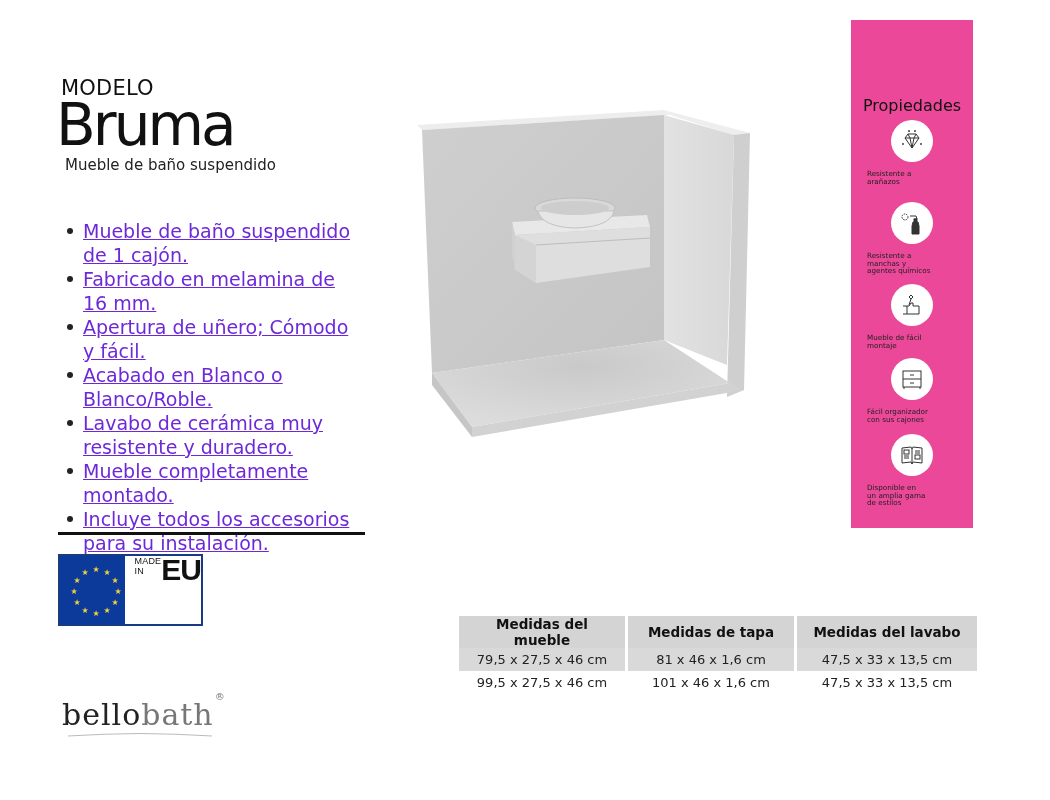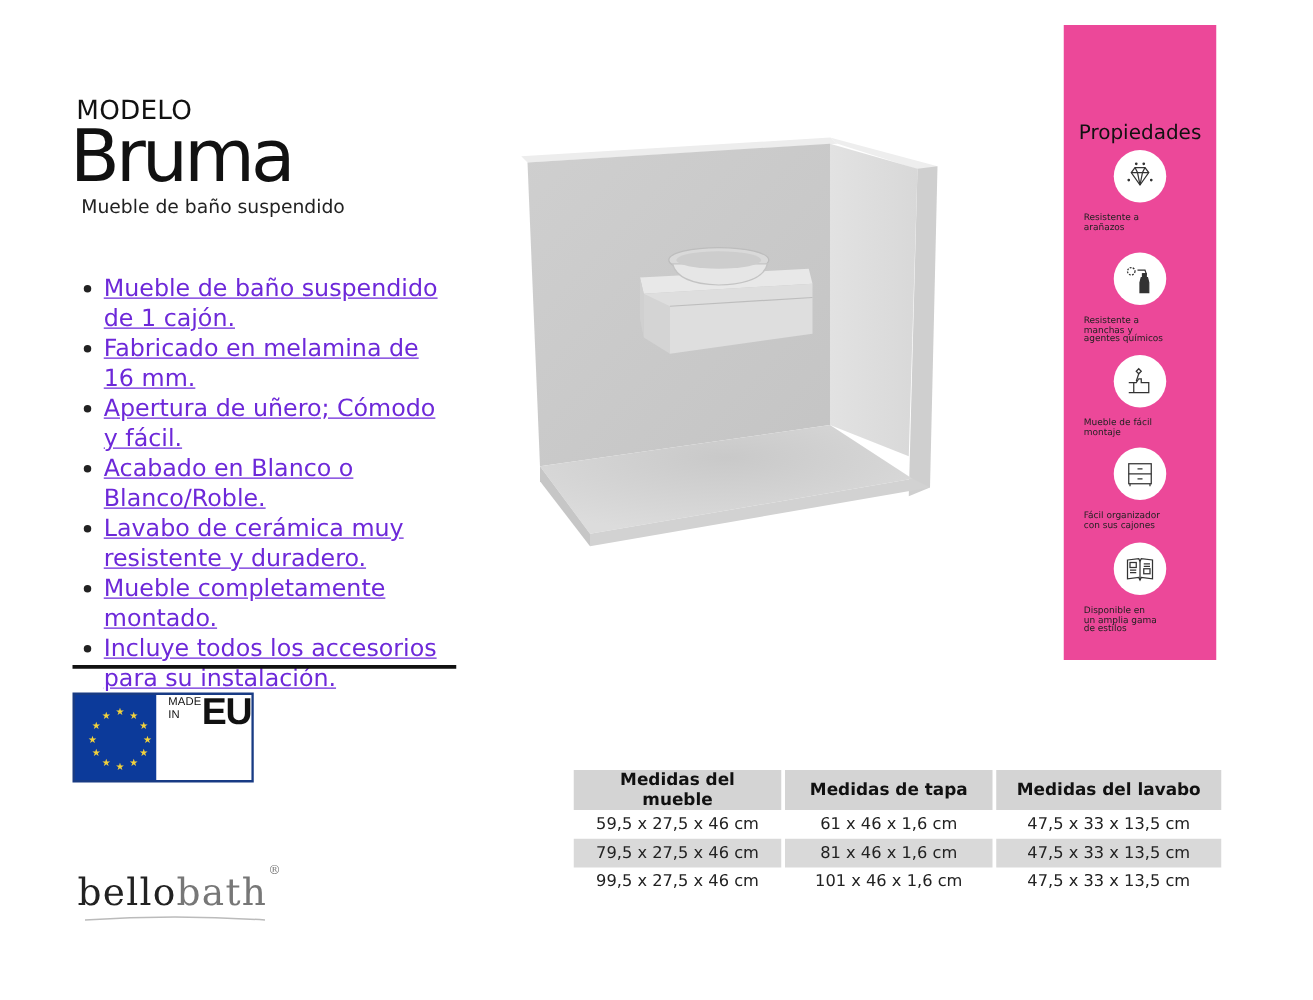--- a/index.html
+++ b/index.html
@@ -225,25 +225,20 @@
       <col class="c3">
     </colgroup>
   <thead>
     <tr>
       <th>Medidas del mueble</th>
       <th>Medidas de tapa</th>
       <th>Medidas del lavabo</th>
     </tr>
   </thead>
   <tbody>
-    <tr>
-      <td>59,5 x 27,5 x 46 cm</td>
-      <td>61 x 46 x 1,6 cm</td>
-      <td>47,5 x 33 x 13,5 cm</td>
-    </tr>
     <tr class="shade">
       <td>79,5 x 27,5 x 46 cm</td>
       <td>81 x 46 x 1,6 cm</td>
       <td>47,5 x 33 x 13,5 cm</td>
     </tr>
     <tr>
       <td>99,5 x 27,5 x 46 cm</td>
       <td>101 x 46 x 1,6 cm</td>
       <td>47,5 x 33 x 13,5 cm</td>
     </tr>

